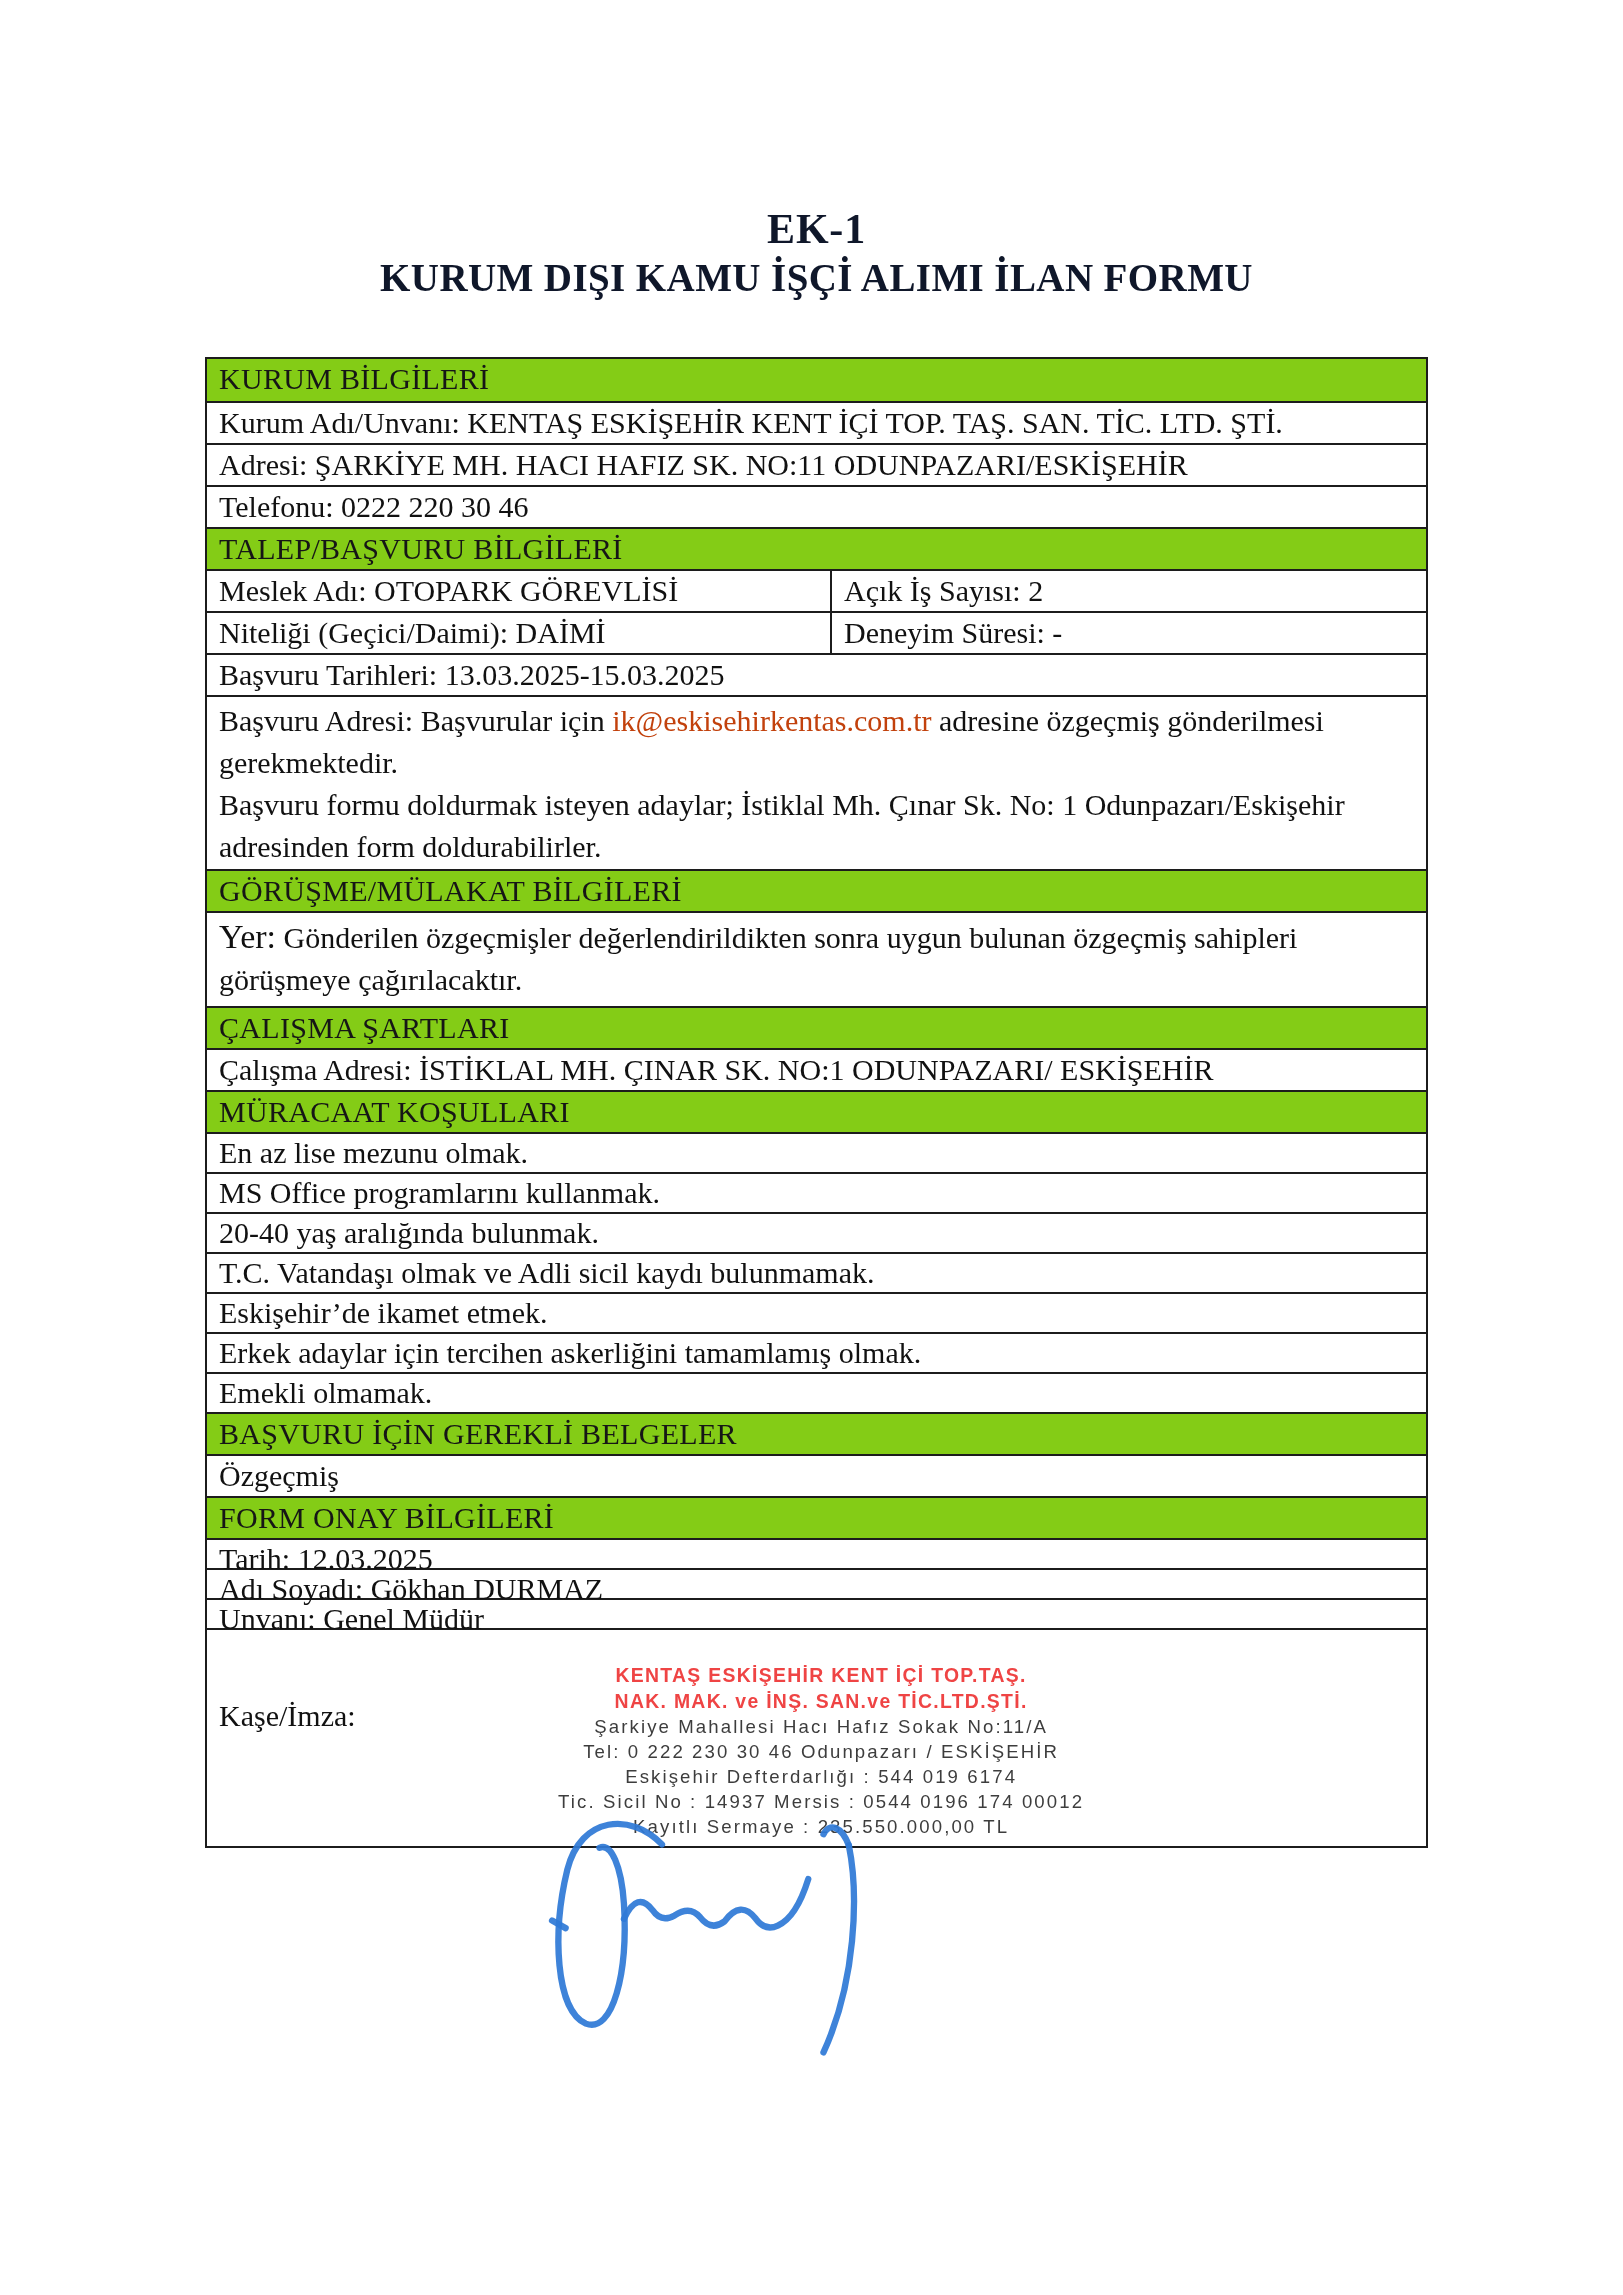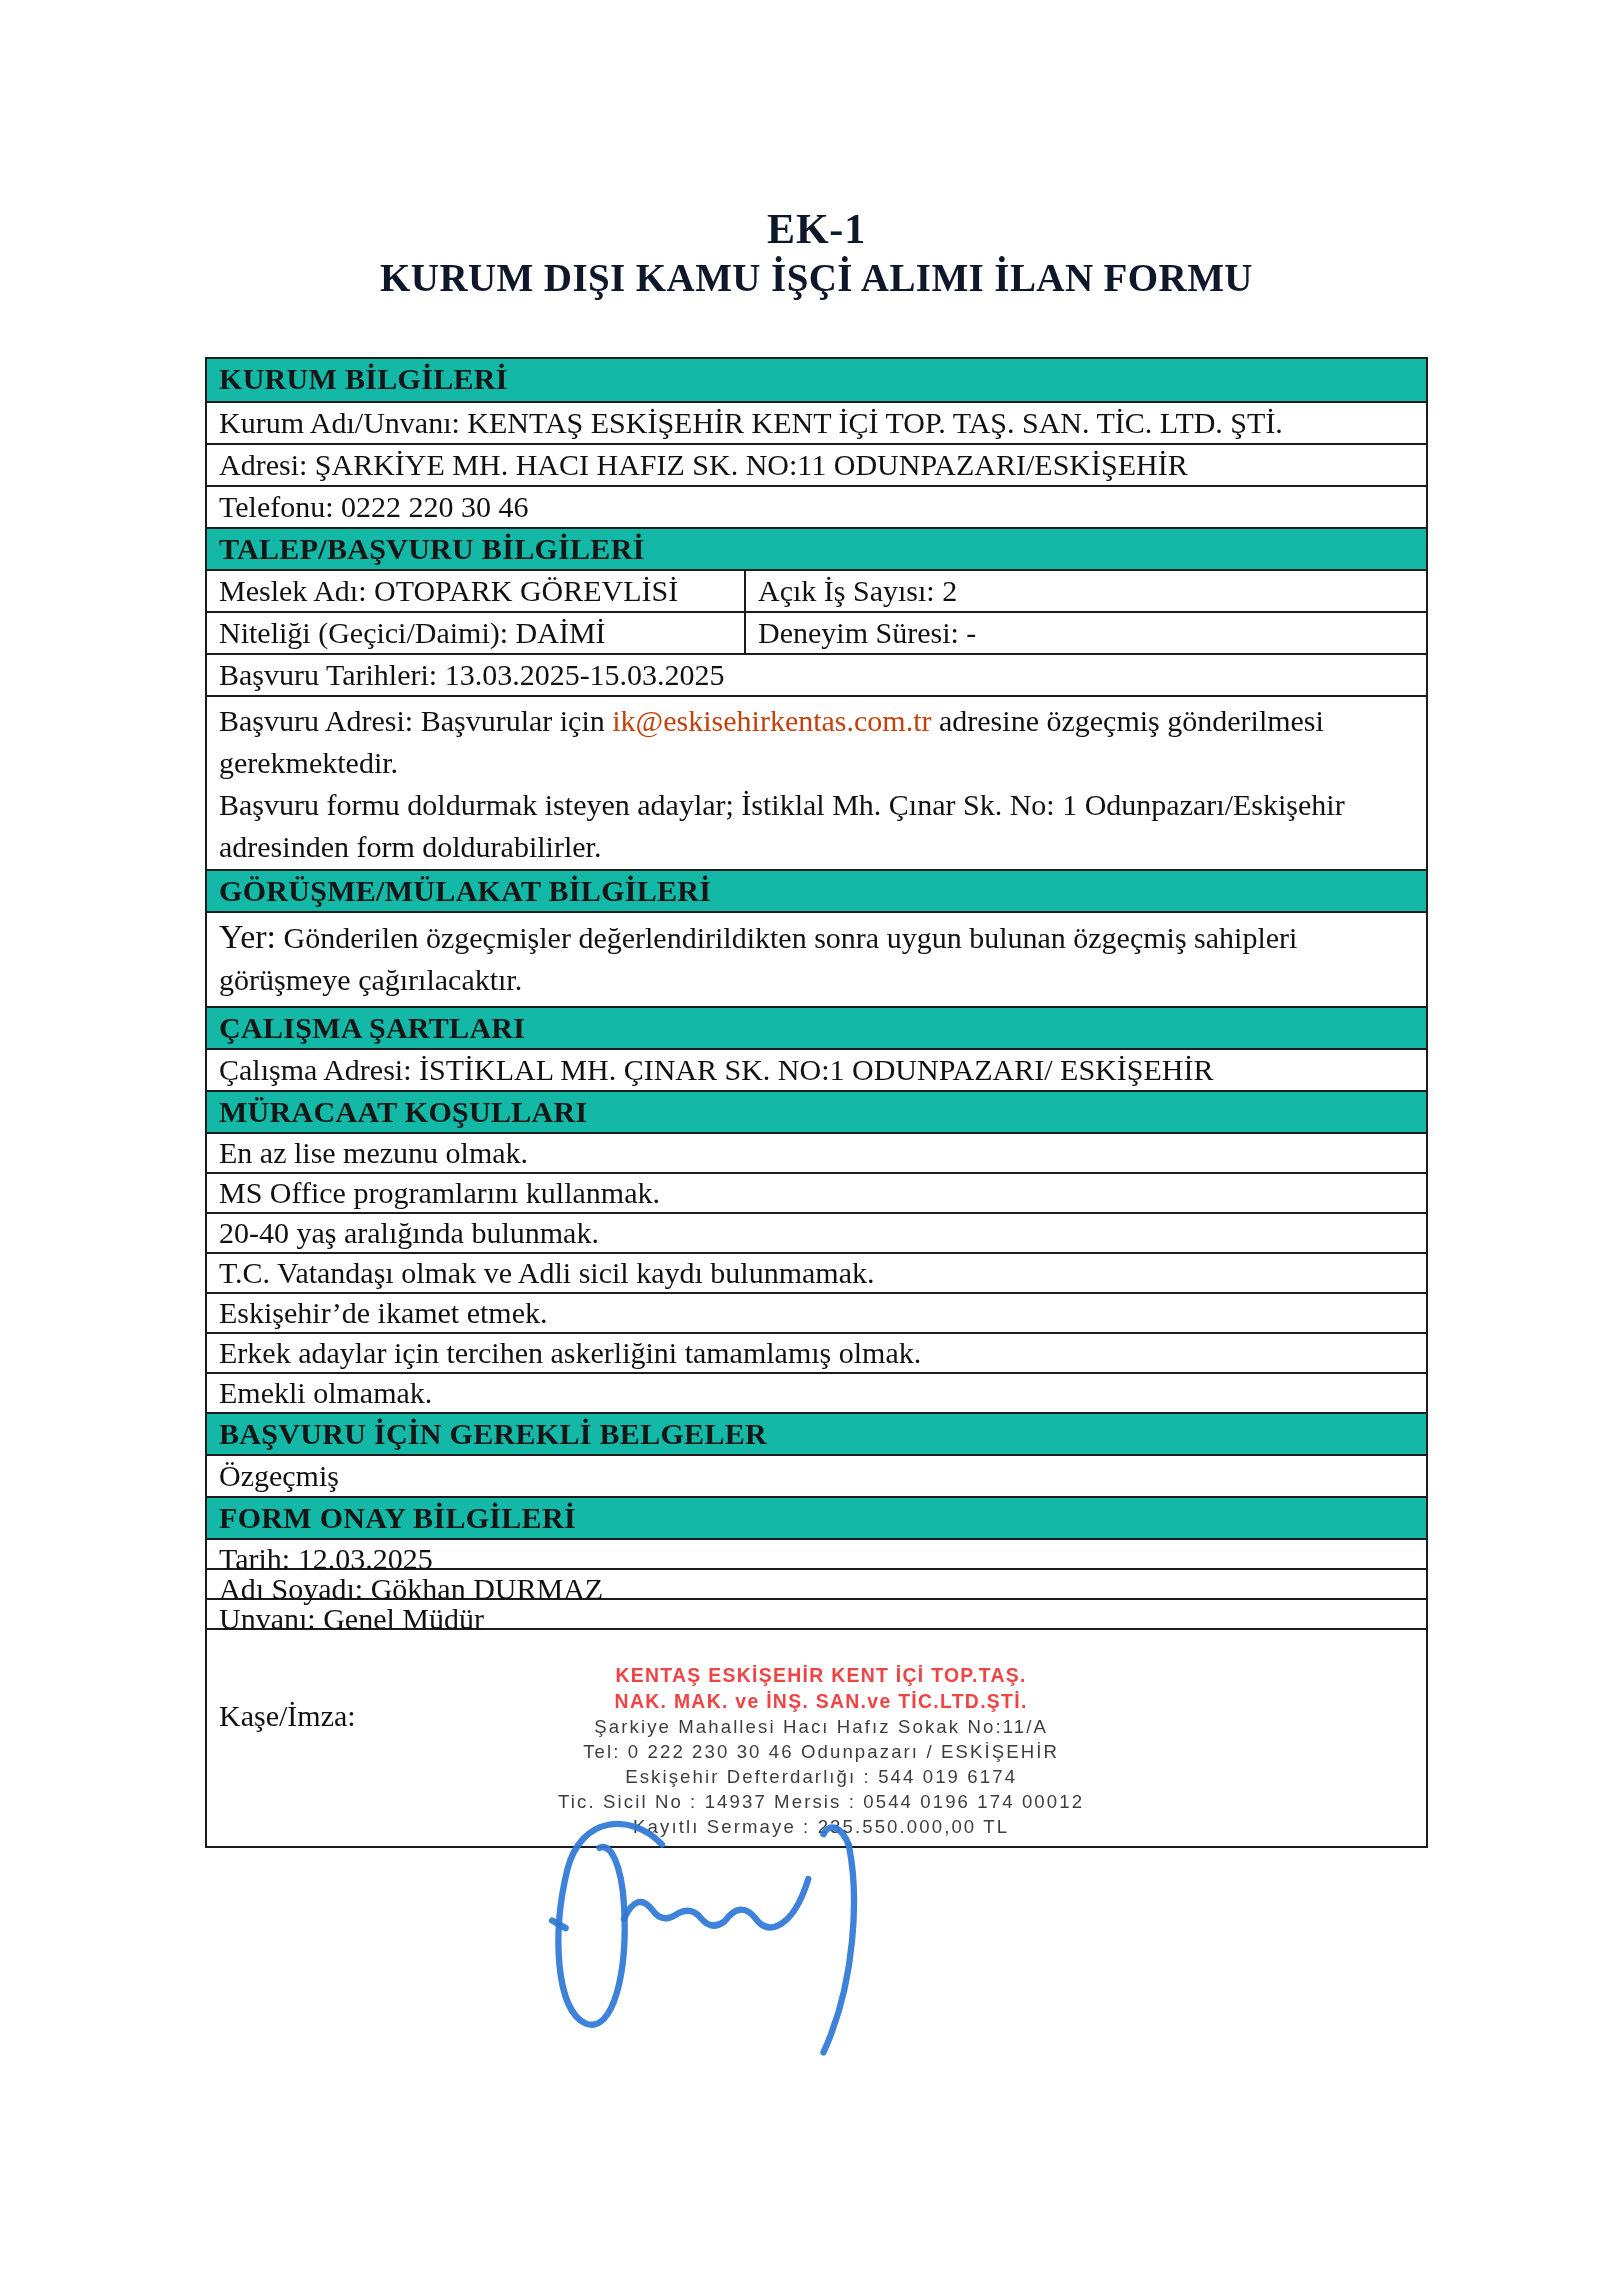--- a/index.html
+++ b/index.html
@@ -8,24 +8,24 @@
 
   
   .title{position:absolute;left:205px;top:206px;width:1223px;text-align:center;font-weight:bold;color:#0f172a;}
   .title .t1{font-size:42px;line-height:47px;letter-spacing:0.8px;}
   .title .t2{font-size:39px;line-height:49px;letter-spacing:0.4px;}
 
   
   .table{position:absolute;left:205px;top:357px;width:1223px;border:2.5px solid #1c1c1c;box-sizing:border-box;background:#ffffff;}
   .trow{box-sizing:border-box;border-top:2.5px solid #1c1c1c;padding:0 12px;font-size:30px;line-height:40px;height:42px;overflow:visible;white-space:nowrap;}
   .trow:first-child{border-top:none;}
-  .hdr{background:#14b8a6;font-weight:bold;font-size:30px;letter-spacing:0.3px;color:#161616;}
+  .hdr{background:#84cc16;font-weight:normal;font-size:30px;letter-spacing:0.3px;color:#161616;}
   .row2{display:flex;padding:0;}
   .row2 .cell{box-sizing:border-box;padding:0 12px;line-height:40px;}
-  .row2 .cl{width:539px;border-right:2.5px solid #1c1c1c;}
+  .row2 .cl{width:625px;border-right:2.5px solid #1c1c1c;}
   .row2 .cr{flex:1;}
   .para{height:auto;white-space:normal;padding-top:2.5px;padding-bottom:2.5px;line-height:42px;}
   .h206{height:174px;}
   .h112{height:95px;}
   .mrow{height:40px;line-height:37px;}
   .orow{height:30px;line-height:38px;}
   .yer-label{font-size:34px;font-weight:500;}
   .link{color:#c2410c;cursor:pointer;}
 
   

